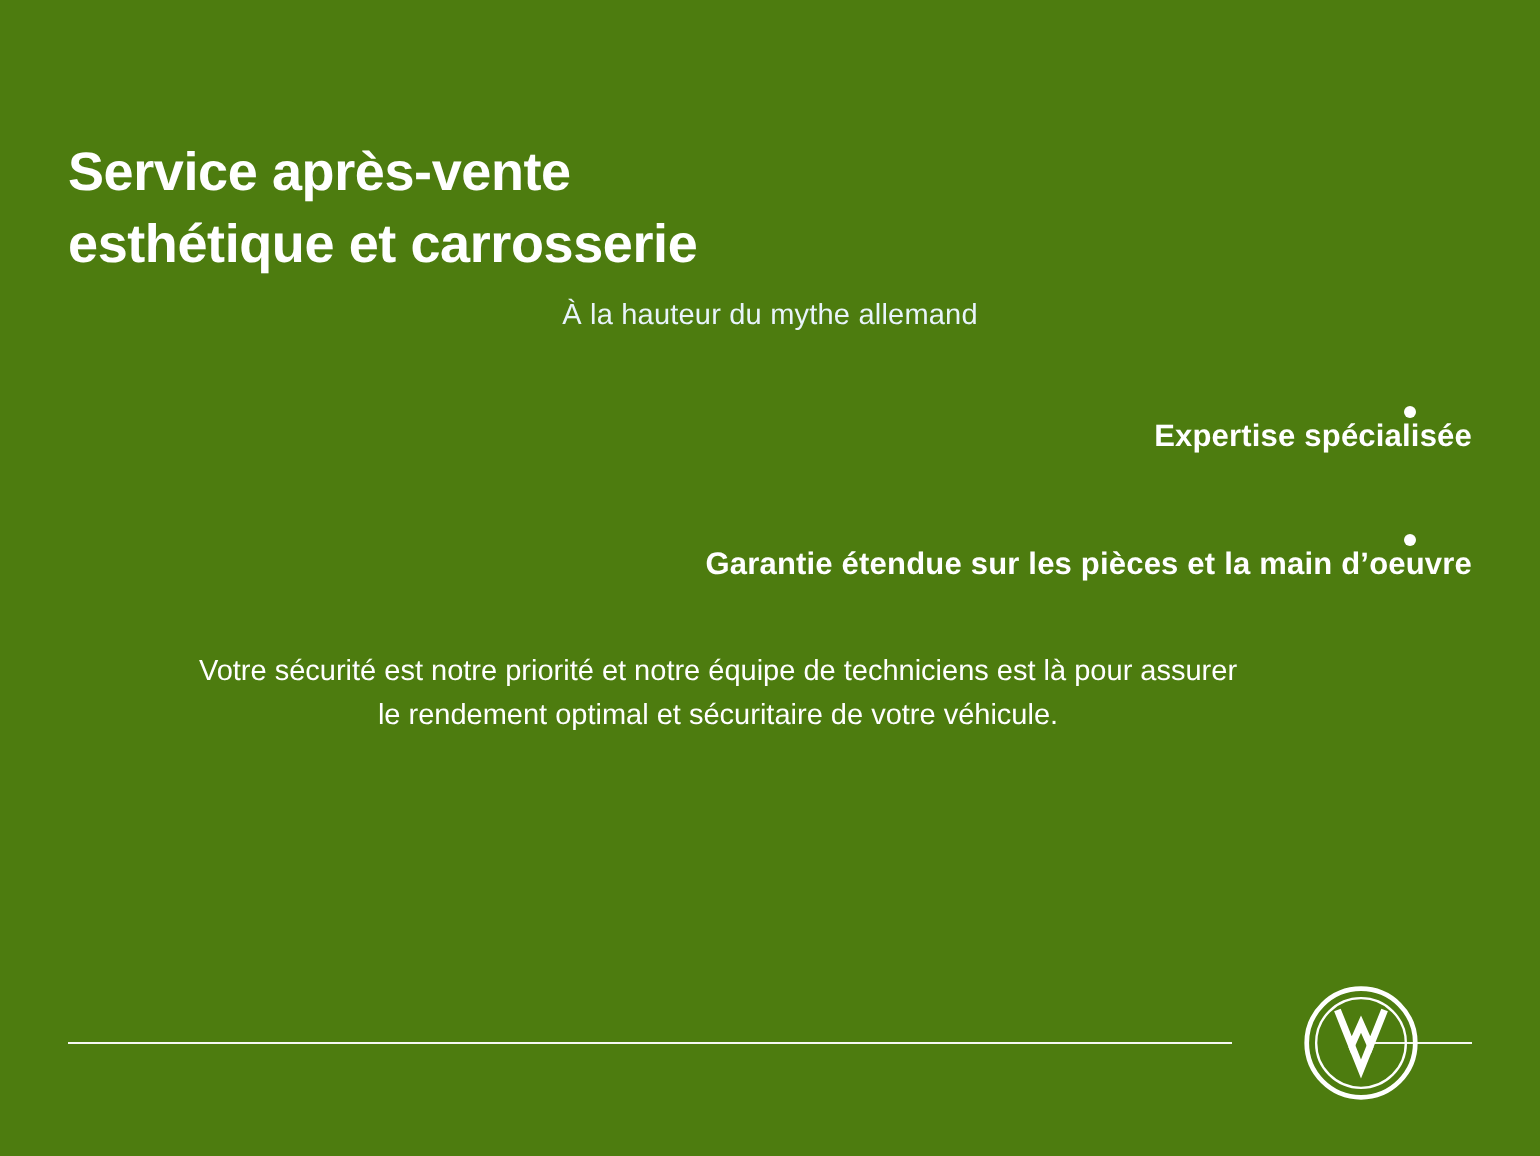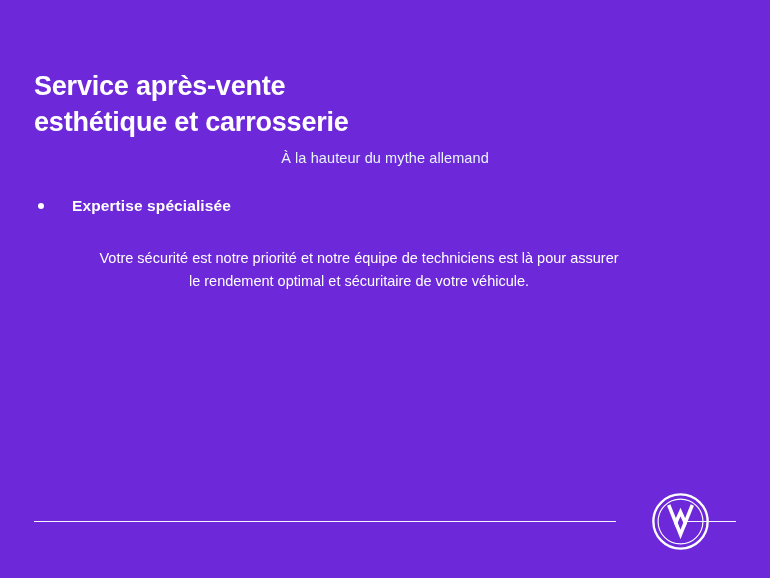--- a/index.html
+++ b/index.html
@@ -10,21 +10,21 @@
     width: 770px;
     height: 578px;
     background: #ffffff;
     font-family: "Liberation Sans", sans-serif;
     overflow: hidden;
   }
   .slide {
     position: relative;
     width: 770px;
     height: 578px;
-    background: #6d28d9;
+    background: #4d7c0f;
     box-sizing: border-box;
     overflow: hidden;
     padding-left: 40px;
   }
   .content {
     position: absolute;
     left: 34px;
     top: 68px;
     right: 34px;
   }
@@ -45,22 +45,23 @@
     letter-spacing: 0.1px;
     text-align: center;
   }
   .bullets {
     list-style: none;
     margin: 30px 0 0 0;
     padding: 0;
   }
   .bullet {
     display: flex;
-    align-items: flex-start;
+    align-items: flex-end;
     margin-bottom: 31px;
+    flex-direction: column;
   }
   .bullet-dot {
     width: 6px;
     height: 6px;
     border-radius: 50%;
     background: #ffffff;
     margin: 7px 28px 0 4px;
     flex: none;
   }
   .bullet-text {
@@ -118,20 +119,24 @@
   <div class="content">
     <h1 class="title">Service après-vente
 esthétique et carrosserie</h1>
     <p class="subtitle">À la hauteur du mythe allemand</p>
 
     <ul class="bullets">
       <li class="bullet">
         <span class="bullet-dot"></span>
         <span class="bullet-text">Expertise spécialisée</span>
       </li>
+      <li class="bullet">
+        <span class="bullet-dot"></span>
+        <span class="bullet-text">Garantie étendue sur les pièces et la main d’oeuvre</span>
+      </li>
     </ul>
 
     <p class="paragraph">Votre sécurité est notre priorité et notre équipe de techniciens est là pour assurer
 le rendement optimal et sécuritaire de votre véhicule.</p>
   </div>
 
   <div class="footer">
     <div class="rule rule-left"></div>
     <div class="rule rule-right"></div>
 

